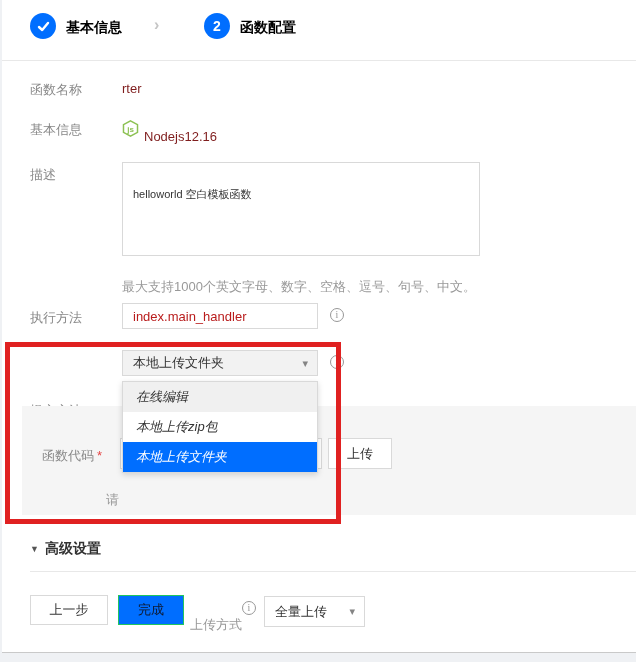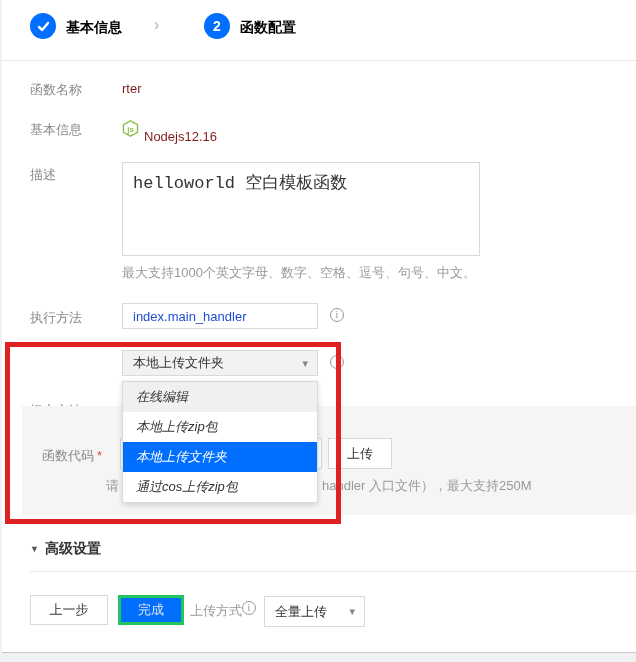--- a/index.html
+++ b/index.html
@@ -10,23 +10,23 @@
 
   
   .step-circle { position:absolute; width:26px; height:26px; border-radius:50%; background:#006EFF; color:#fff; display:flex; align-items:center; justify-content:center; font-size:14px; font-weight:bold; }
   .step-label { position:absolute; top:19px; font-size:14px; font-weight:bold; color:#000; }
   .step-chevron { position:absolute; left:152px; top:16px; color:#c5c5c5; font-size:16px; font-weight:bold; }
   .hr { position:absolute; left:0; right:0; height:1px; background:#e8e8e8; }
 
   
   .flabel { position:absolute; left:28px; font-size:13px; color:#888; }
   .fvalue { position:absolute; left:120px; font-size:13px; color:#7f1d1d; }
-  textarea.desc { position:absolute; left:120px; top:162px; width:358px; height:94px; border:1px solid #d9d9d9; resize:none; font-family:Liberation Mono, monospace; font-size:17px; color:#333; padding:8px 10px; outline:none; }
-  .hint { position:absolute; font-size:13px; color:#999; }
-  input.handler { position:absolute; left:120px; top:303px; width:196px; height:26px; border:1px solid #d9d9d9; font-size:13px; color:#1d4ed8; padding:0 10px; font-family:inherit; outline:none; }
+  textarea.desc { position:absolute; left:120px; top:162px; width:358px; height:94px; border:1px solid #d9d9d9; resize:none; font-family:Liberation Sans, sans-serif; font-size:11px; color:#333; padding:24px 10px; outline:none; }
+  .hint { position:absolute; font-size:13px; color:#999;margin-top:14px; }
+  input.handler { position:absolute; left:120px; top:303px; width:196px; height:26px; border:1px solid #d9d9d9; font-size:13px; color:#b91c1c; padding:0 10px; font-family:inherit; outline:none; }
   .select { position:absolute; border:1px solid #d9d9d9; background:#fff; font-size:13px; color:#333; display:flex; align-items:center; padding:0 10px; cursor:pointer; }
   .select .caret { position:absolute; right:9px; color:#848484; font-size:11px; }
   .select.gray { background:#f2f2f2; }
   .info-icon { position:absolute; width:14px; height:14px; border:1px solid #979797; border-radius:50%; color:#979797; font-size:10px; line-height:12px; text-align:center; font-family:"Liberation Serif",serif; }
 
   
   .panel { position:absolute; left:20px; top:406px; width:614px; height:109px; background:#f5f5f5; }
   .file-box { position:absolute; left:118px; top:438px; width:202px; height:31px; background:#fff; border:1px solid #d9d9d9; z-index:5; }
   .upload-btn { position:absolute; left:326px; top:438px; width:64px; height:31px; background:#fff; border:1px solid #d9d9d9; font-size:13px; color:#333; display:flex; align-items:center; justify-content:center; cursor:pointer; z-index:5; }
   .req { color:#e54545; margin-left:3px; }
@@ -35,21 +35,21 @@
   .menu { position:absolute; left:120px; top:381px; width:196px; background:#fff; border:1px solid #d9d9d9; box-shadow:0 2px 6px rgba(0,0,0,.15); z-index:20;font-style:italic; }
   .menu .opt { height:30px; line-height:30px; padding-left:13px; font-size:13px; color:#333; cursor:pointer; }
   .menu .opt.hover { background:#f0f0f0; }
   .menu .opt.sel { background:#006EFF; color:#fff; }
 
   
   .adv { position:absolute; left:28px; top:540px; font-size:14px; color:#333; cursor:pointer;font-weight:bold; }
   .adv .tri { font-size:9px; color:#555; margin-right:6px; vertical-align:1px; }
   .btn { position:absolute; top:595px; height:30px; font-size:13px; display:flex; align-items:center; justify-content:center; cursor:pointer; }
   .btn.ghost { background:#fff; border:1px solid #d9d9d9; color:#333; }
-  .btn.primary { background:#006EFF; border:3px solid #22c55e; color:#e5e5e5; }
+  .btn.primary { background:#006EFF; border:1px solid #22c55e; color:#0f172a; }
 
   
   .red-box { position:absolute; left:3px; top:342px; width:336px; height:182px; border:5px solid #e02121; z-index:50; pointer-events:none; }
 
   .nodeicon { position:absolute; left:120px; top:120px; width:17px; height:17px; }
 </style>
 </head>
 <body>
 
 <div id="screen">
@@ -89,27 +89,25 @@
       <span>本地上传文件夹</span>
       <span class="caret">▾</span>
     </div>
     <div class="info-icon" style="left:328px; top:355px;">i</div>
 
     <div class="panel"></div>
     <div class="flabel" style="left:40px; top:447px;"><span>函数代码</span><span class="req">*</span></div>
     <div class="file-box"></div>
     <div class="upload-btn">上传</div>
     <div class="hint" style="left:104px; top:477px; z-index:1;">请</div>
-    <div class="hint" style="left:320px; top:477px; z-index:1;">handler 入口文件），最大支持250M</div>
 
     <div class="menu">
       <div class="opt hover">在线编辑</div>
       <div class="opt">本地上传zip包</div>
       <div class="opt sel">本地上传文件夹</div>
-      <div class="opt">通过cos上传zip包</div>
     </div>
 
     <div class="adv"><span class="tri">▼</span><span>高级设置</span></div>
     <div class="hr" style="top:571px; left:28px;"></div>
 
     <div class="btn ghost" style="left:28px; width:78px;font-family:Liberation Mono, monospace;">上一步</div>
     <div class="btn primary" style="left:116px; width:66px;">完成</div>
     <div class="hint" style="left:188px; top:602px;">上传方式</div>
     <div class="info-icon" style="left:240px; top:601px;">i</div>
     <div class="select" style="left:262px; top:596px; width:101px; height:31px;">

